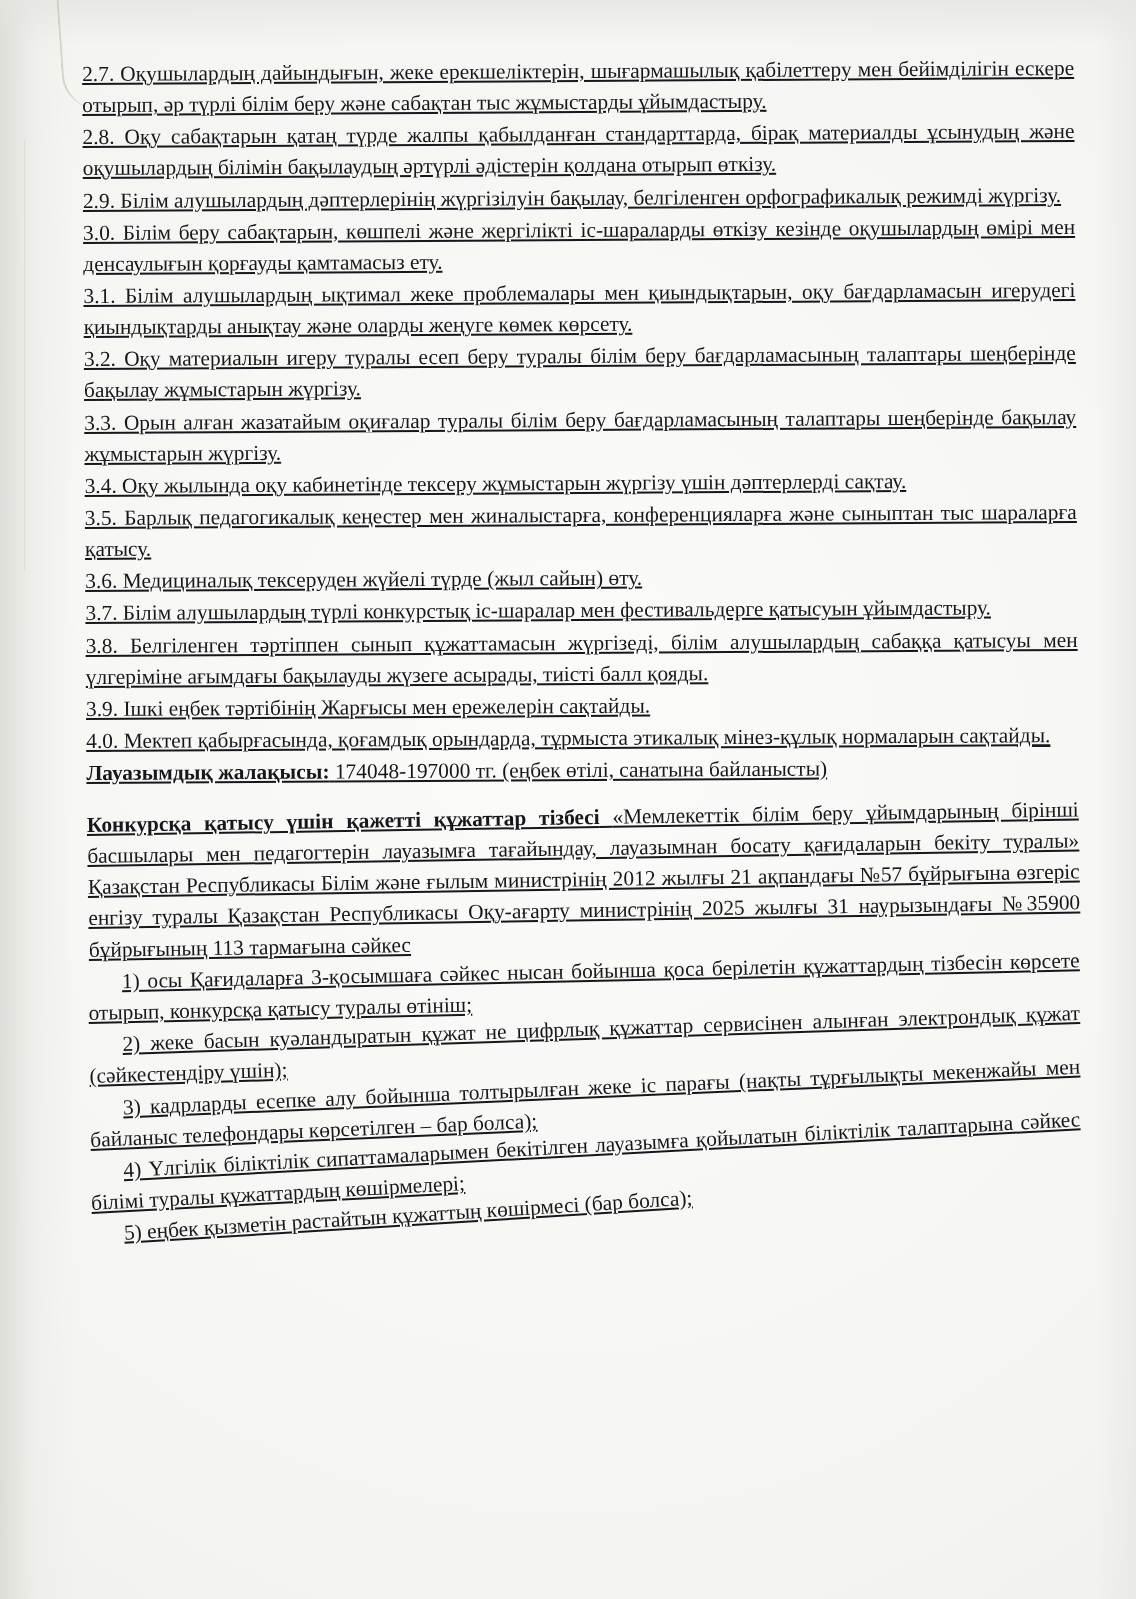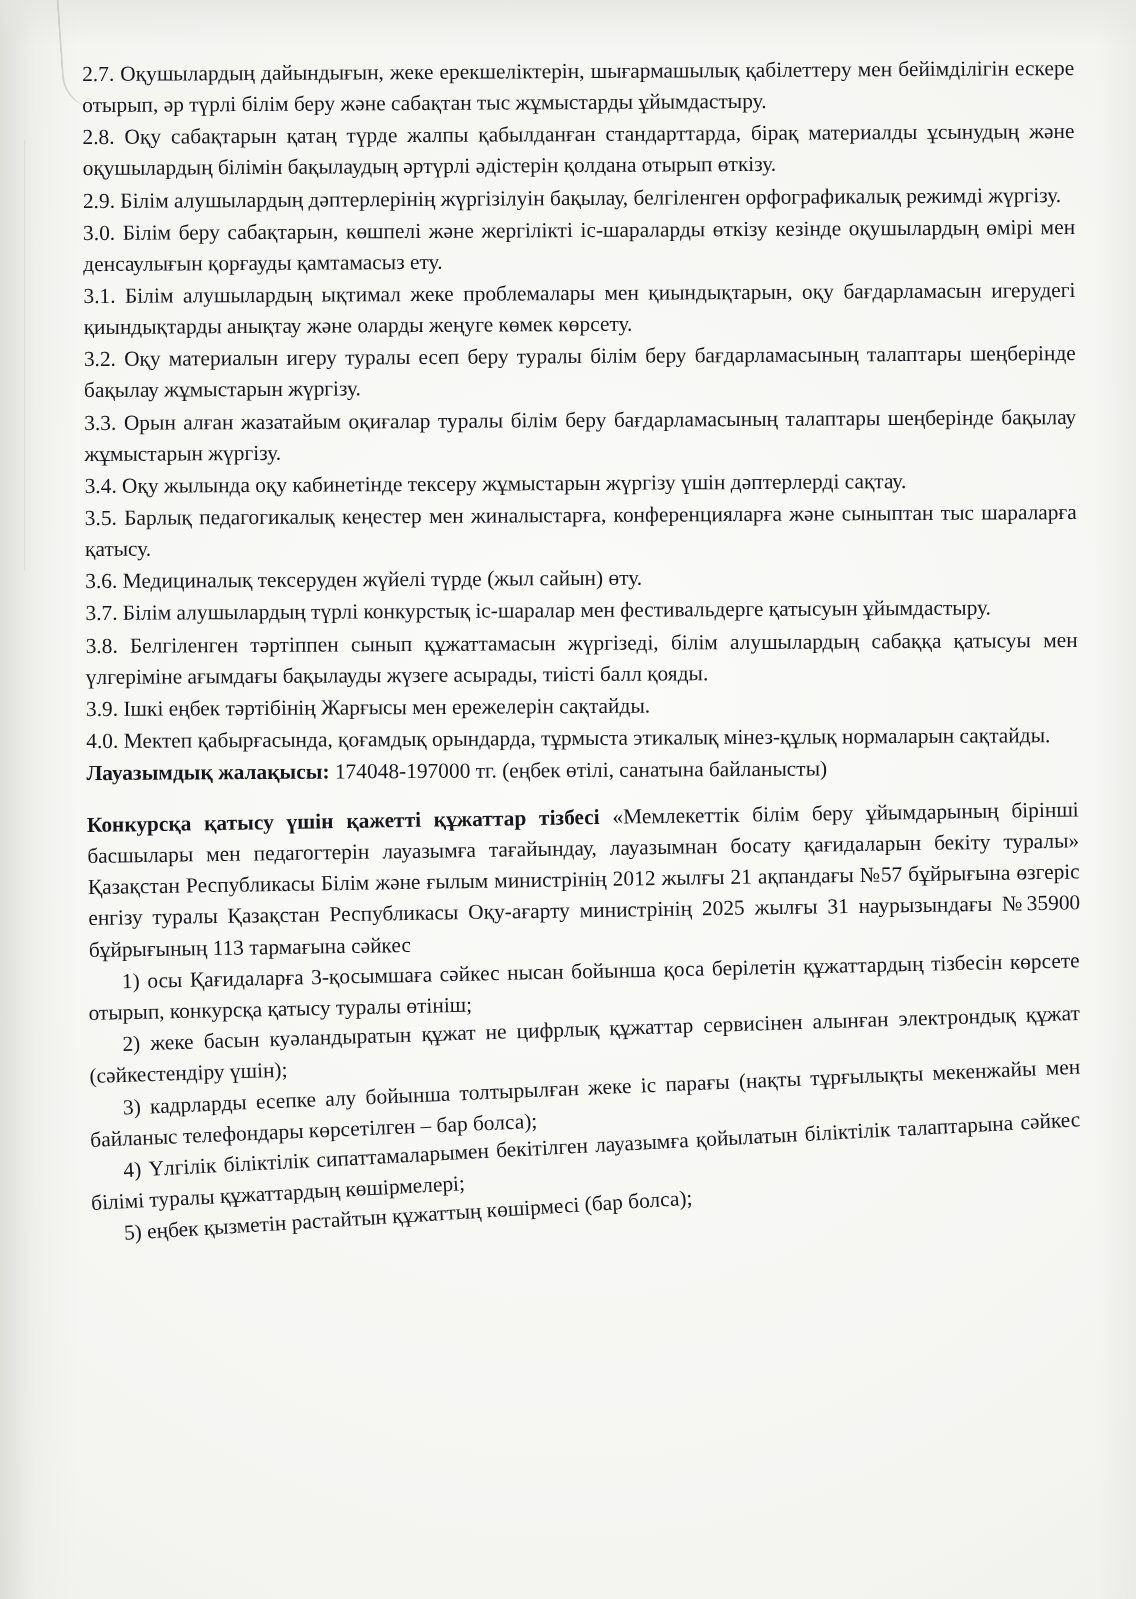--- a/index.html
+++ b/index.html
@@ -73,20 +73,21 @@
     position: absolute;
     top: 56px;
     left: 82px;
     width: 992px;
     color: #16171c;
     font-size: 21.4px;
     line-height: 1.455;
     text-align: justify;
     text-justify: inter-word;
     hyphens: none;
+    text-decoration: underline;
   }
 
   
   .doc-rotate {
     transform: rotate(-0.35deg);
     transform-origin: 50% 0%;
   }
 
   p.para {
     margin: 0 0 1px 0;

